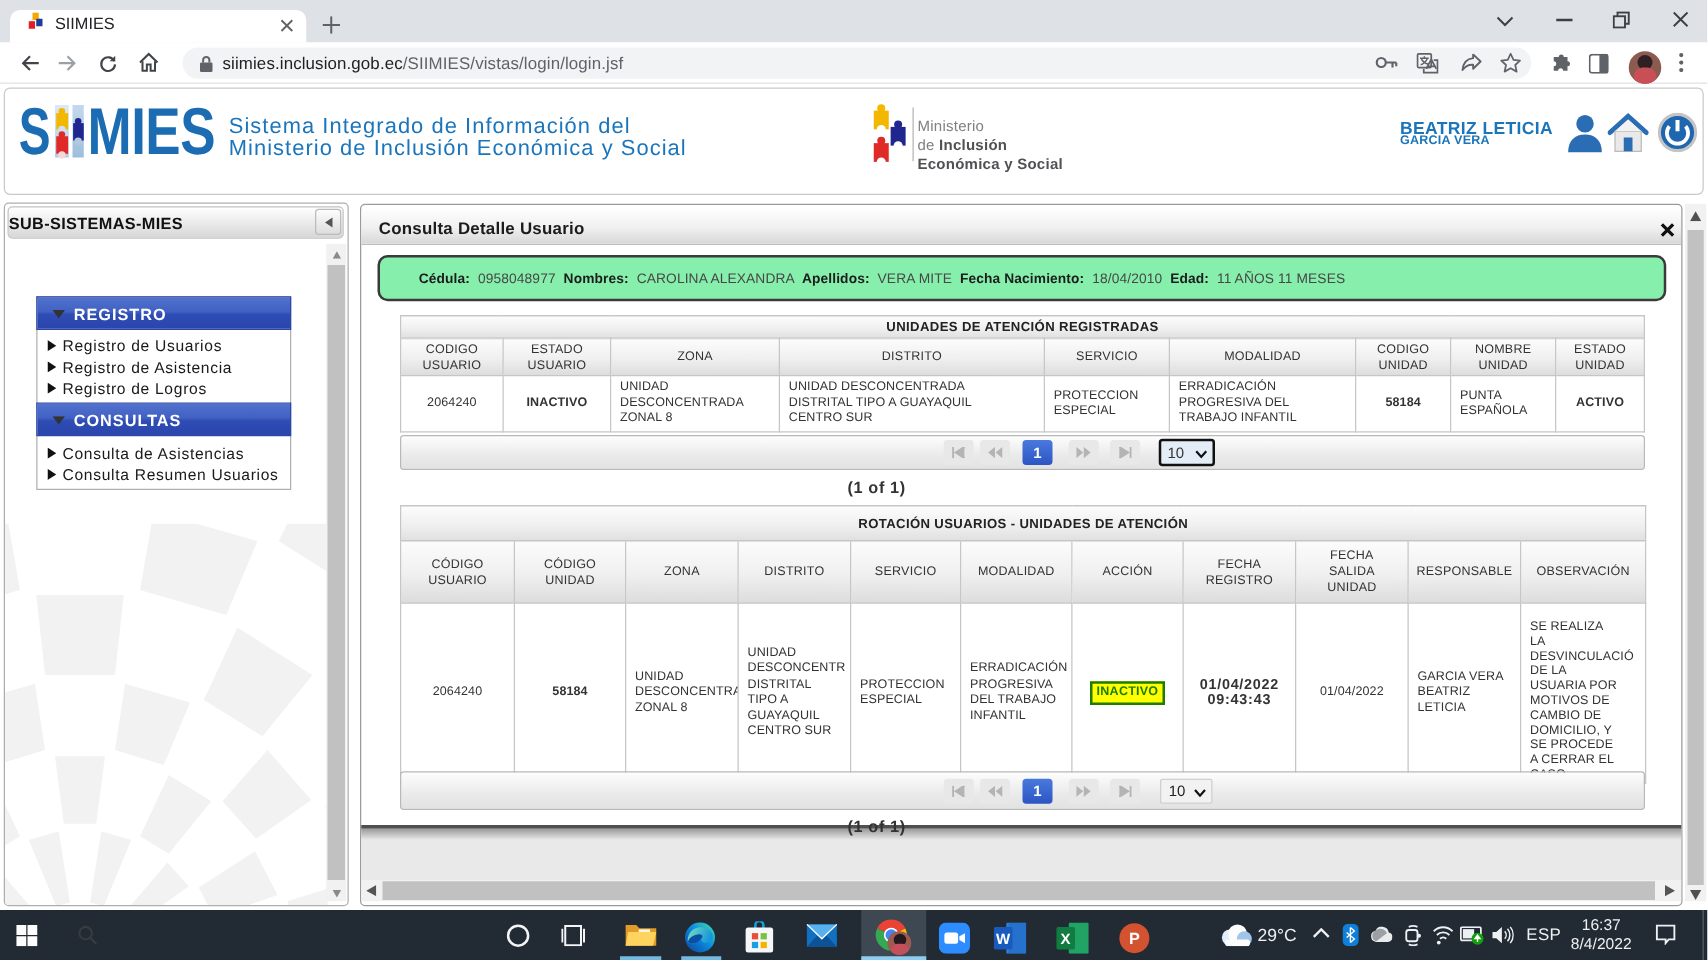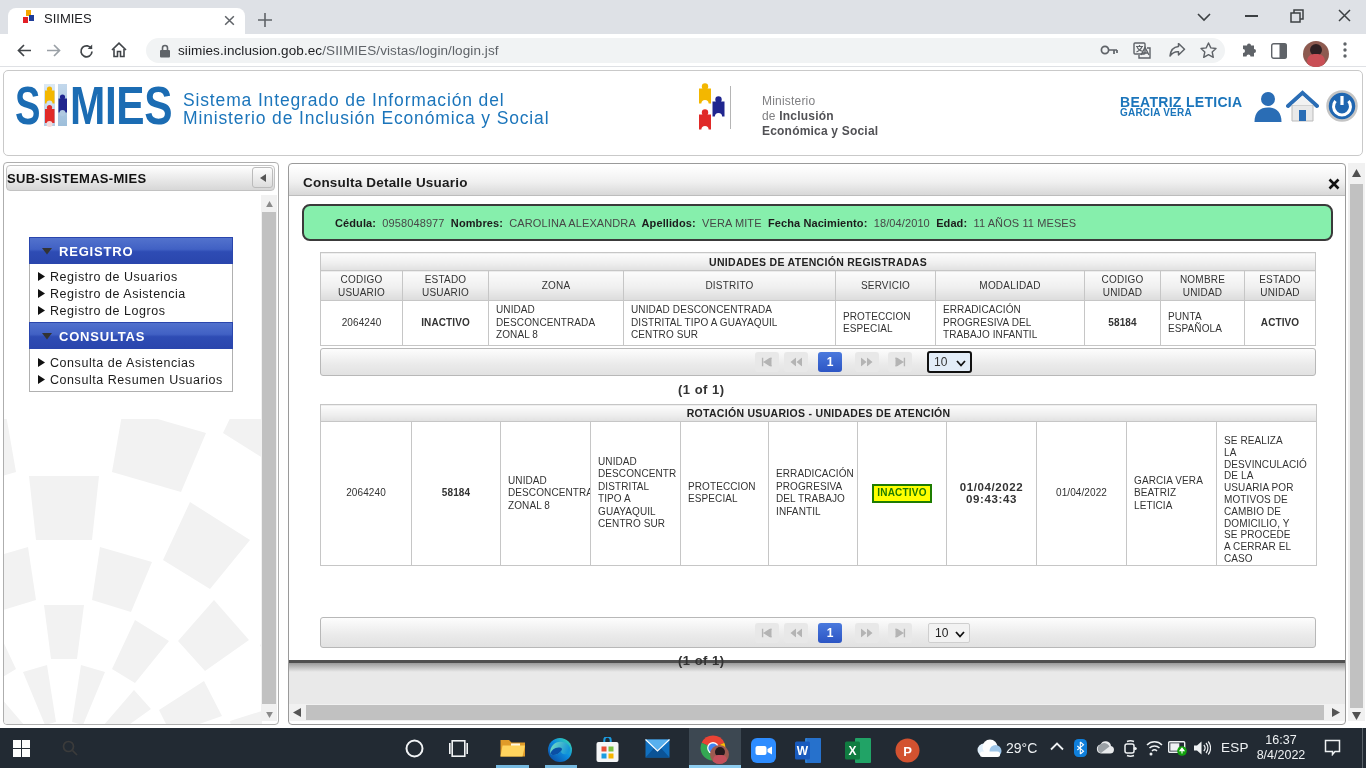--- a/index.html
+++ b/index.html
@@ -12,21 +12,21 @@
 .tabtitle { left:44px; top:11px; font-size:13px; color:#202124; }
 #toolbar { left:0; top:34px; width:1366px; height:33px; background:#fff; border-bottom:1px solid #dfe1e5; }
 .pill { left:146px; top:38px; width:1079px; height:25px; background:#f1f3f4; border-radius:13px; }
 .url { left:178px; top:43px; font-size:13.5px; color:#202124; letter-spacing:0.1px; }
 .url .path { color:#5f6368; }
 
 #apphdr { left:3px; top:70px; width:1360px; height:86px; border:1px solid #c9c9c9; border-radius:5px; background:#fff; }
 .logoS { top:75px; font-size:53px; font-weight:bold; color:#1b6cb3; transform:scaleX(0.72); transform-origin:0 0; letter-spacing:-0.5px;}
 .logoM { transform:scaleX(0.80); }
 .sist { left:183px; top:92px; font-size:17.5px; color:#1b75bb; line-height:17.5px; letter-spacing:0.85px;}
-.minlbl { left:734px; top:94px; font-size:12px; color:#808083; line-height:15px; letter-spacing:0.2px;margin-left:28px;}
+.minlbl { left:734px; top:94px; font-size:12px; color:#808083; line-height:15px; letter-spacing:0.2px;}
 .minlbl b { color:#515155; }
 .uname { left:1120px; top:94px; font-size:14px; font-weight:bold; color:#1b75bb; letter-spacing:0.3px;}
 .uname2 { left:1120px; top:107px; font-size:10px; font-weight:bold; color:#1b75bb; letter-spacing:0.2px;}
 
 #sidebar { left:3px; top:162px; width:276px; height:563px; border:1px solid #aeaeae; border-radius:4px; background:#fff; overflow:hidden;}
 .sbhdr { left:6px; top:165px; width:269px; height:26px; background:linear-gradient(#ffffff,#e9e9e9 55%,#d7d7d7); border:1px solid #c2c2c2; border-radius:4px; }
 .sbhdr span { position:absolute; left:0px; top:5px; font-size:13px; font-weight:bold; color:#111; letter-spacing:0.3px; }
 .sbbtn { left:252px; top:167px; width:21px; height:21px; background:linear-gradient(#fdfdfd,#ddd); border:1px solid #bbb; border-radius:3px; }
 .bluebar { background:linear-gradient(#5272cd,#4161c4 45%,#2e4cb4 55%,#2a46ad); color:#fff; font-weight:bold; }
 .accbar { left:6px; top:193px; width:251px; height:29px; border-radius:4px 4px 0 0; }
@@ -365,21 +365,34 @@
         <col style="width:88px">
         <col style="width:89px">
         <col style="width:89px">
         <col style="width:90px">
         <col style="width:90px">
         <col style="width:90px">
         <col style="width:100px">
       </colgroup>
 <tbody>
         <tr>
-          <th class="cap" colspan="11" style="height:17px">ROTACIÓN USUARIOS - UNIDADES DE ATENCIÓN</th>
+          <th class="cap" colspan="11" style="height:28px">ROTACIÓN USUARIOS - UNIDADES DE ATENCIÓN</th>
+        </tr>
+<tr style="height:50px">
+          <th class="h">CÓDIGO<br>USUARIO</th>
+          <th class="h">CÓDIGO<br>UNIDAD</th>
+          <th class="h">ZONA</th>
+          <th class="h">DISTRITO</th>
+          <th class="h">SERVICIO</th>
+          <th class="h">MODALIDAD</th>
+          <th class="h">ACCIÓN</th>
+          <th class="h">FECHA<br>REGISTRO</th>
+          <th class="h">FECHA<br>SALIDA<br>UNIDAD</th>
+          <th class="h">RESPONSABLE</th>
+          <th class="h">OBSERVACIÓN</th>
         </tr>
 <tr style="height:135px">
           <td class="c">2064240</td>
           <td class="c"><b>58184</b></td>
           <td class="l" style="white-space:nowrap">UNIDAD<br>DESCONCENTRA<br>ZONAL 8</td>
           <td class="l" style="white-space:nowrap">UNIDAD<br>DESCONCENTR<br>DISTRITAL<br>TIPO A<br>GUAYAQUIL<br>CENTRO SUR</td>
           <td class="l">PROTECCION<br>ESPECIAL</td>
           <td class="l" style="white-space:nowrap">ERRADICACIÓN<br>PROGRESIVA<br>DEL TRABAJO<br>INFANTIL</td>
           <td class="c"><span class="badge">INACTIVO</span></td>
           <td class="c" style="font-size:11.5px;letter-spacing:0.6px"><b>01/04/2022<br>09:43:43</b></td>

